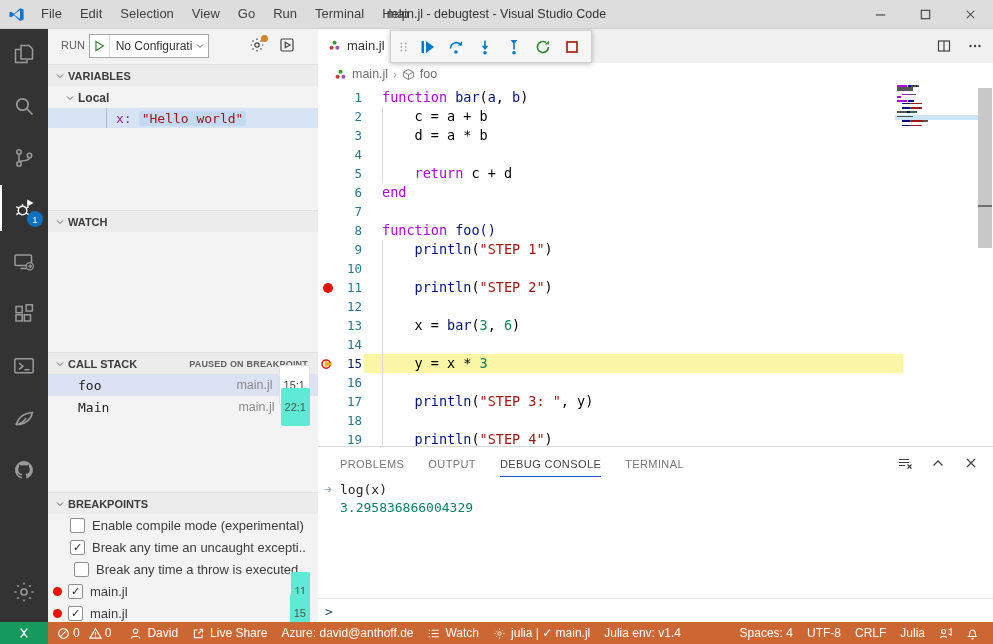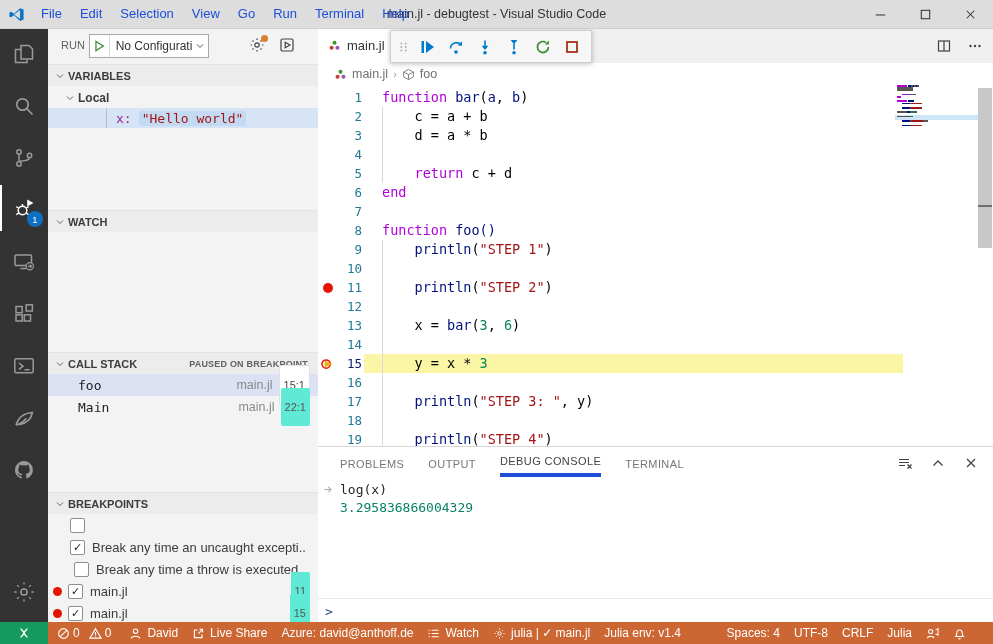--- a/index.html
+++ b/index.html
@@ -6,21 +6,21 @@
   #app{position:relative;width:993px;height:644px;background:#fff;overflow:hidden;
        font-family:"Liberation Sans",sans-serif;-webkit-font-smoothing:antialiased;}
   .icon{display:inline-flex;align-items:center;justify-content:center;}
   .icon svg{display:block;}
 
   
   .titlebar{position:absolute;top:0;left:0;right:0;height:28px;background:#dddddd;
             border-bottom:1px solid #cfcfcf;display:flex;align-items:center;z-index:30;}
   .logo{width:32px;display:flex;justify-content:center;}
   .menus{display:flex;z-index:2;}
-  .menu-item{padding:0 9px;font-size:13px;color:#1d4ed8;height:28px;line-height:28px;cursor:default;}
+  .menu-item{padding:0 9px;font-size:13px;color:#404040;height:28px;line-height:28px;cursor:default;}
   .window-title{position:absolute;left:0;right:0;text-align:center;font-size:12.5px;color:#333;}
   .win-controls{margin-left:auto;display:flex;z-index:2;}
   .win-btn{width:45px;height:28px;display:flex;align-items:center;justify-content:center;color:#333;}
 
   
   .activitybar{position:absolute;left:0;top:28px;width:48px;bottom:22px;background:#333333;z-index:20;}
   .act-item{position:absolute;left:0;width:48px;height:46px;display:flex;align-items:center;
             justify-content:center;color:#9a9a9a;box-sizing:border-box;}
   .act-item.active{color:#ffffff;border-left:2px solid #fff;}
   .act-item svg{width:24px;height:24px;}
@@ -100,39 +100,39 @@
   .mm-row{position:absolute;left:2px;height:1.6px;display:flex;}
   .mm-seg{height:100%;flex:none;}
   .vscroll{position:absolute;left:660px;top:3px;width:14px;height:160px;background:#c8c8c8;}
   .vscroll-marker{position:absolute;left:0;right:0;top:117px;height:2px;background:#6e6e6e;}
 
   
   .panel{position:absolute;left:318px;top:446px;width:675px;height:176px;background:#fff;
          border-top:1px solid #d7d7d7;box-sizing:border-box;}
   .panel-tabs{position:absolute;left:22px;top:0;height:30px;display:flex;align-items:flex-end;gap:24px;}
   .ptab{font-size:11px;letter-spacing:.4px;color:#767676;padding-bottom:7px;}
-  .ptab.active{color:#424242;border-bottom:4px solid #1d4ed8;padding-bottom:6px;}
+  .ptab.active{color:#424242;border-bottom:1px solid #1d4ed8;padding-bottom:6px;}
   .panel-actions{position:absolute;right:14px;top:8px;display:flex;gap:17px;color:#424242;}
   .crow{position:relative;height:18px;display:flex;align-items:center;padding-left:22px;
         font-family:"DejaVu Sans Mono","Liberation Mono",monospace;font-size:13px;}
   .console{position:absolute;left:0;right:0;top:33px;}
   .crow .echo-arrow{position:absolute;left:5px;top:4px;}
   .cinput{color:#262626;}
   .cresult{color:#0a8268;}
   .console-inputline{position:absolute;left:0;right:0;top:151px;height:24px;border-top:1px solid #e8e8e8;
         display:flex;align-items:center;padding-left:7px;color:#29527a;
         font-family:"DejaVu Sans Mono","Liberation Mono",monospace;font-size:13px;}
 
   
   .statusbar{position:absolute;left:0;right:0;bottom:0;height:22px;background:#CC6633;color:#fff;
              display:flex;align-items:center;font-size:12px;z-index:40;}
   .sb-item{height:22px;display:flex;align-items:center;gap:5px;padding:0 7px;white-space:nowrap;}
   .sb-item.remote{background:#16995D;width:48px;box-sizing:border-box;justify-content:center;padding:0;margin-right:2px;}
   .sb-part{display:flex;align-items:center;gap:3px;margin-right:4px;}
-  .sb-right{margin-left:auto;display:flex;align-items:flex-start;padding-right:20px;}
+  .sb-right{margin-left:auto;display:flex;align-items:flex-start;padding-right:7px;}
 </style>
 </head>
 <body>
 
 <div id="app">
 
   <div class="titlebar">
     <span class="logo icon">
         <svg viewBox="0 0 24 24" width="17" height="17" xmlns="http://www.w3.org/2000/svg">
           <path d="M17 3l5 2v14l-5 2-8.5-8.1L4.3 16 2 14.7V9.3L4.3 8l4.2 3.1L17 3zM8.6 12l8.4 6.3V5.7L8.6 12z" fill="#0a72c9"></path>
@@ -355,20 +355,21 @@
       <span class="chev icon">
           <svg viewBox="0 0 16 16" width="12" height="12" xmlns="http://www.w3.org/2000/svg">
             <path d="M4 6l4 4 4-4" fill="none" stroke="currentColor" stroke-width="1.3"></path>
           </svg>
         </span>
       <span>BREAKPOINTS</span>
     </div>
     <div id="bplist">
         <div class="bp-row bp-opt" style="top: 486px;">
           <span class="checkbox"></span>
+          <span class="bp-label">Enable compile mode (experimental)</span>
         </div>
         <div class="bp-row bp-opt" style="top: 508px;">
           <span class="checkbox">✓</span>
           <span class="bp-label">Break any time an uncaught excepti...</span>
         </div>
         <div class="bp-row bp-opt" style="top: 530px; padding-left: 26px;">
           <span class="checkbox"></span>
           <span class="bp-label">Break any time a throw is executed</span>
         </div>
         <div class="bp-row bp-entry" style="top: 552px;">

